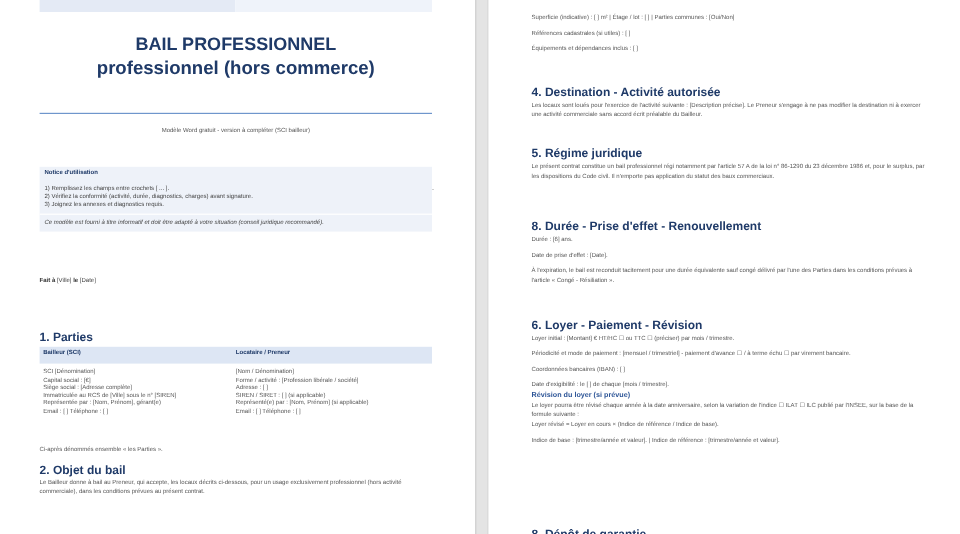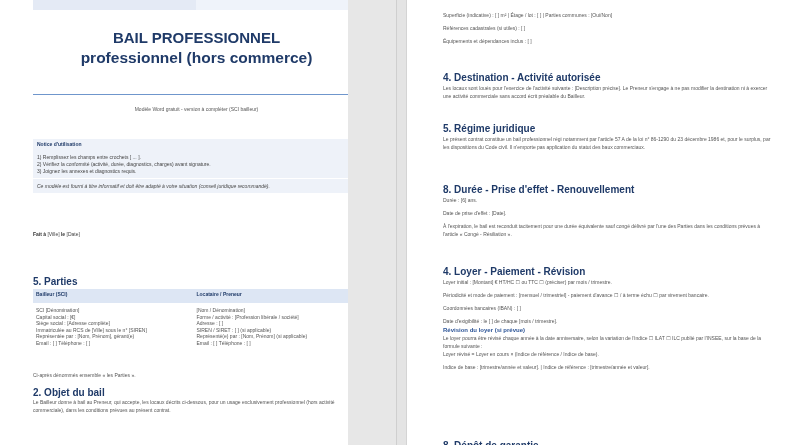--- a/index.html
+++ b/index.html
@@ -1,19 +1,19 @@
 <!DOCTYPE html>
 <html><head>
 <meta charset="utf-8">
 <style>
   * { box-sizing: border-box; margin: 0; padding: 0; }
   html, body { width: 800px; height: 445px; overflow: hidden; background: #e7e7e7; }
   body { font-family: "Liberation Sans", sans-serif; color: #333; position: relative; }
   .page { position: absolute; top: 0; height: 445px; background: #ffffff; overflow: hidden; }
-  #page-left { left: 0; width: 348px; }
+  #page-left { left: 0; width: 396px; }
   #page-right { left: 406px; width: 394px; border-left: 1px solid #d4d4d4; }
   .gutter { position: absolute; left: 396px; top: 0; width: 10px; height: 445px; background: #e4e4e4; border-left: 1px solid #cfcfcf; }
 
   .top-table { position: absolute; left: 33px; top: 0; width: 327px; height: 10px; display: flex; }
   .top-table .c1 { width: 163px; background: #e4eaf5; }
   .top-table .c2 { flex: 1; background: #eff3fa; }
 
   .title { position: absolute; left: 33px; width: 327px; top: 28px; text-align: center; color: #1f3a68; font-weight: bold; }
   .title .t1 { font-size: 15px; line-height: 20px; }
   .title .t2 { font-size: 15.5px; line-height: 20px; }
@@ -73,21 +73,21 @@
   <div class="stray">-</div>
 
   <div class="fait">
     <b>Fait à</b>
     <span>[Ville]</span>
     <b>le</b>
     <span>[Date]</span>
   </div>
 
   <div class="sec-parties">
-    <div class="h1">5. Parties</div>
+    <div class="h1">1. Parties</div>
     <div class="ptable">
       <div class="phead">
         <div>Bailleur (SCI)</div>
         <div>Locataire / Preneur</div>
       </div>
       <div class="pbody">
         <div class="pcol">
           <div>SCI [Dénomination]</div>
           <div>Capital social : [€]</div>
           <div>Siège social : [Adresse complète]</div>
@@ -135,21 +135,21 @@
 </div>
 
 <div class="r-block r-sec" style="top: 184px;">
   <div class="h1">8. Durée - Prise d'effet - Renouvellement</div>
   <div class="r-line" style="margin-bottom:5px">Durée : [6] ans.</div>
   <div class="r-line" style="margin-bottom:5px">Date de prise d'effet : [Date].</div>
   <div class="r-line">À l'expiration, le bail est reconduit tacitement pour une durée équivalente sauf congé délivré par l'une des Parties dans les conditions prévues à l'article « Congé - Résiliation ».</div>
 </div>
 
 <div class="r-block r-sec" style="top: 266px;">
-  <div class="h1">4. Loyer - Paiement - Révision</div>
+  <div class="h1">6. Loyer - Paiement - Révision</div>
   <div class="r-line" style="margin-bottom:5px">Loyer initial : [Montant] € HT/HC ☐ ou TTC ☐ (préciser) par mois / trimestre.</div>
   <div class="r-line" style="margin-bottom:5px">Périodicité et mode de paiement : [mensuel / trimestriel] - paiement d'avance ☐ / à terme échu ☐ par virement bancaire.</div>
   <div class="r-line" style="margin-bottom:5px">Coordonnées bancaires (IBAN) : [ ]</div>
   <div class="r-line" style="margin-bottom:2px">Date d'exigibilité : le [ ] de chaque [mois / trimestre].</div>
   <div class="h2">Révision du loyer (si prévue)</div>
   <div class="r-line">Le loyer pourra être révisé chaque année à la date anniversaire, selon la variation de l'indice ☐ ILAT ☐ ILC publié par l'INSEE, sur la base de la formule suivante :</div>
   <div class="r-line" style="margin-bottom:5px">Loyer révisé = Loyer en cours × (Indice de référence / Indice de base).</div>
   <div class="r-line">Indice de base : [trimestre/année et valeur].   |   Indice de référence : [trimestre/année et valeur].</div>
 </div>
 

